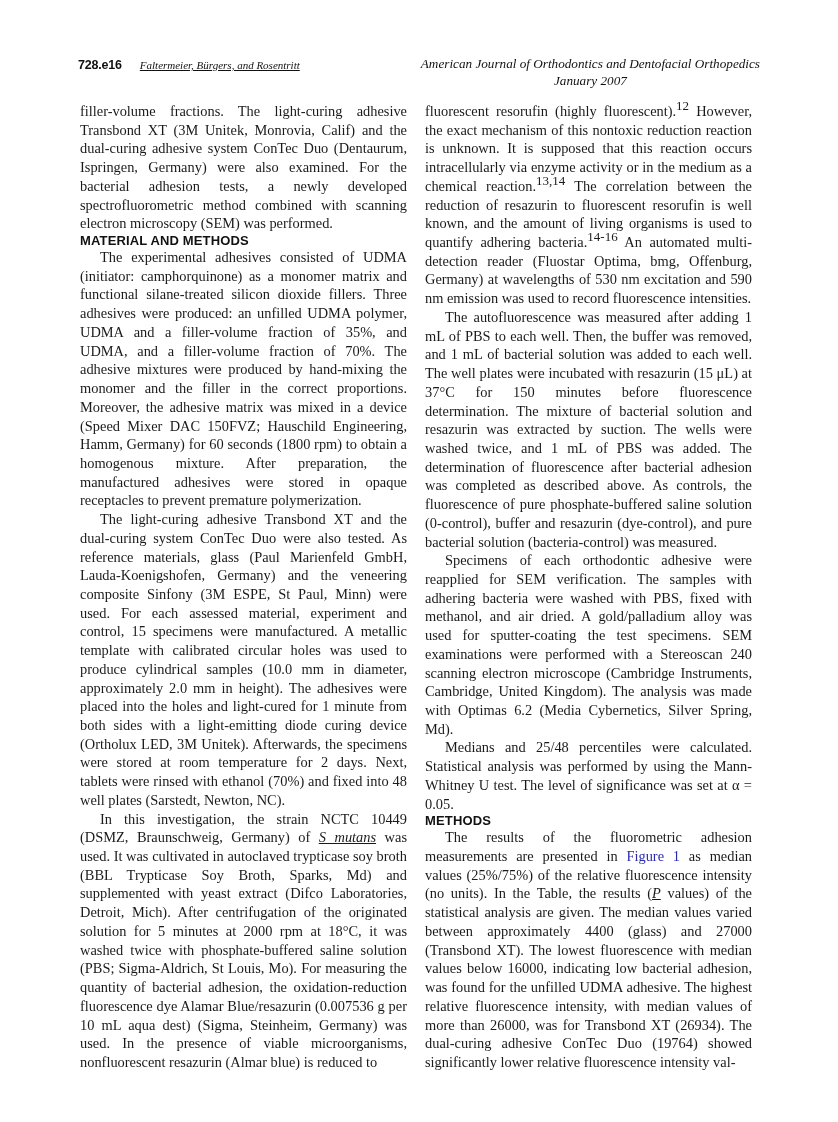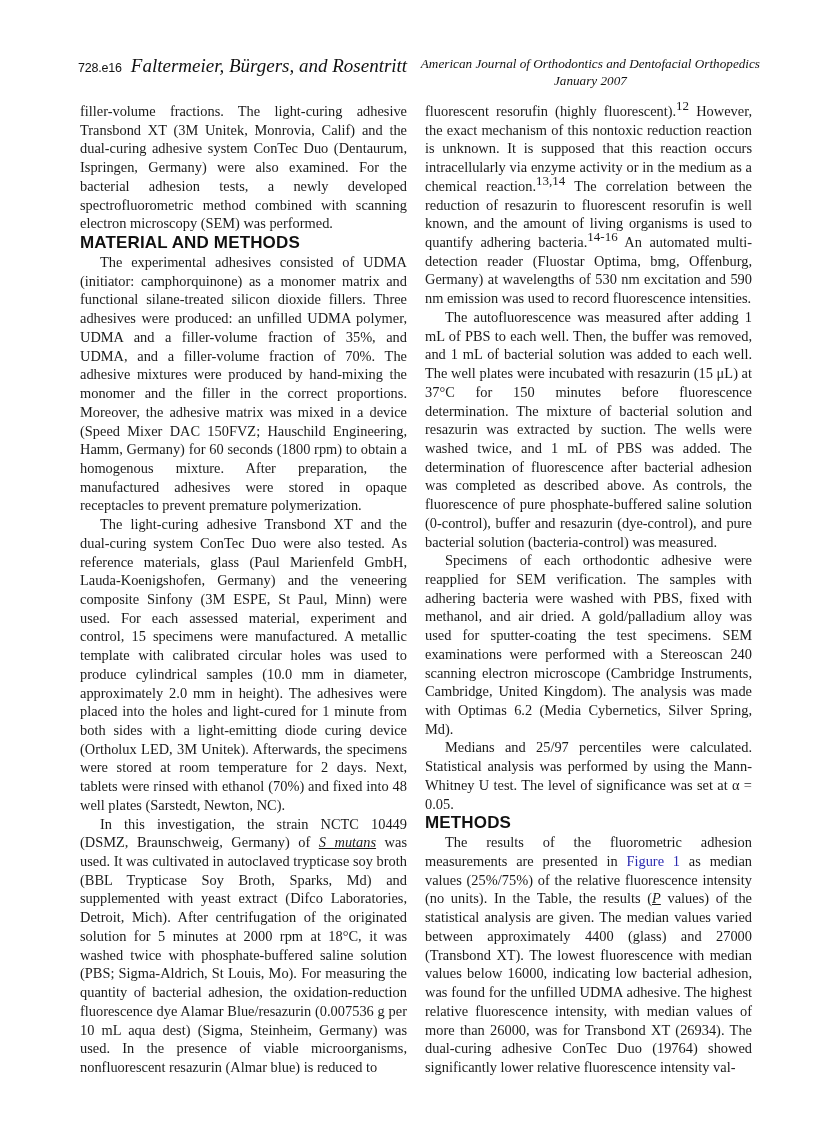--- a/index.html
+++ b/index.html
@@ -33,31 +33,32 @@
     height: 44px;
   }
   .runhead-left {
     position: absolute;
     left: 0;
     top: 0;
     white-space: nowrap;
   }
   .runhead-folio {
     font-family: "Liberation Sans", sans-serif;
-    font-weight: normal;
+    font-weight: bold;
     font-size: 12.5px;
     letter-spacing: -0.2px;
     color: #111;
   }
   .runhead-authors {
     font-family: "Liberation Serif", serif;
     font-style: italic;
-    font-size: 19px;
+    font-size: 11px;
     color: #111;
-    margin-left: 9px;
+    margin-left: 18px;
+    text-decoration: underline;
   }
   .runhead-right {
     position: absolute;
     right: 0;
     top: 0;
     text-align: center;
     font-family: "Liberation Serif", serif;
     font-style: italic;
     font-size: 13.2px;
     line-height: 17px;
@@ -91,21 +92,21 @@
     color: #1a1a1a;
     hyphens: none;
   }
   p.indent { text-indent: 20px; }
   p.noindent { text-indent: 0; }
 
   h2.section {
     margin: 0;
     font-family: "Liberation Sans", sans-serif;
     font-weight: bold;
-    font-size: 17px;
+    font-size: 13px;
     letter-spacing: 0.15px;
     color: #111;
     text-align: left;
   }
   .gap-before-head { margin-top: 13px; }
   .gap-after-head  { margin-top: 11px; }
 
   sup.ref {
     font-size: 13px;
     vertical-align: super;
@@ -149,21 +150,21 @@
     </div>
 
     <div class="col col-right">
 
       <p class="para noindent"><span>fluorescent resorufin (highly fluorescent).</span><sup class="ref">12</sup><span> However, the exact mechanism of this nontoxic reduction reaction is unknown. It is supposed that this reaction occurs intracellularly via enzyme activity or in the medium as a chemical reaction.</span><sup class="ref">13,14</sup><span> The correlation between the reduction of resazurin to fluorescent resorufin is well known, and the amount of living organisms is used to quantify adhering bacteria.</span><sup class="ref">14-16</sup><span> An automated multi-detection reader (Fluostar Optima, bmg, Offenburg, Germany) at wavelengths of 530 nm excitation and 590 nm emission was used to record fluorescence intensities.</span></p>
 
       <p class="para indent">The autofluorescence was measured after adding 1 mL of PBS to each well. Then, the buffer was removed, and 1 mL of bacterial solution was added to each well. The well plates were incubated with resazurin (15 μL) at 37°C for 150 minutes before fluorescence determination. The mixture of bacterial solution and resazurin was extracted by suction. The wells were washed twice, and 1 mL of PBS was added. The determination of fluorescence after bacterial adhesion was completed as described above. As controls, the fluorescence of pure phosphate-buffered saline solution (0-control), buffer and resazurin (dye-control), and pure bacterial solution (bacteria-control) was measured.</p>
 
       <p class="para indent">Specimens of each orthodontic adhesive were reapplied for SEM verification. The samples with adhering bacteria were washed with PBS, fixed with methanol, and air dried. A gold/palladium alloy was used for sputter-coating the test specimens. SEM examinations were performed with a Stereoscan 240 scanning electron microscope (Cambridge Instruments, Cambridge, United Kingdom). The analysis was made with Optimas 6.2 (Media Cybernetics, Silver Spring, Md).</p>
 
-      <p class="para indent">Medians and 25/97 percentiles were calculated. Statistical analysis was performed by using the Mann-Whitney U test. The level of significance was set at α = 0.05.</p>
+      <p class="para indent">Medians and 25/48 percentiles were calculated. Statistical analysis was performed by using the Mann-Whitney U test. The level of significance was set at α = 0.05.</p>
 
       <h2 class="section gap-before-head">METHODS</h2>
 
       <p class="para indent gap-after-head"><span>The results of the fluorometric adhesion measurements are presented in </span><a class="figlink" href="#" style="color: rgb(42, 42, 176);">Figure 1</a><span> as median values (25%/75%) of the relative fluorescence intensity (no units). In the Table, the results (</span><span class="ital">P</span><span> values) of the statistical analysis are given. The median values varied between approximately 4400 (glass) and 27000 (Transbond XT). The lowest fluorescence with median values below 16000, indicating low bacterial adhesion, was found for the unfilled UDMA adhesive. The highest relative fluorescence intensity, with median values of more than 26000, was for Transbond XT (26934). The dual-curing adhesive ConTec Duo (19764) showed significantly lower relative fluorescence intensity val-</span></p>
 
     </div>
   </div>
 </div>
 
 </body></html>

